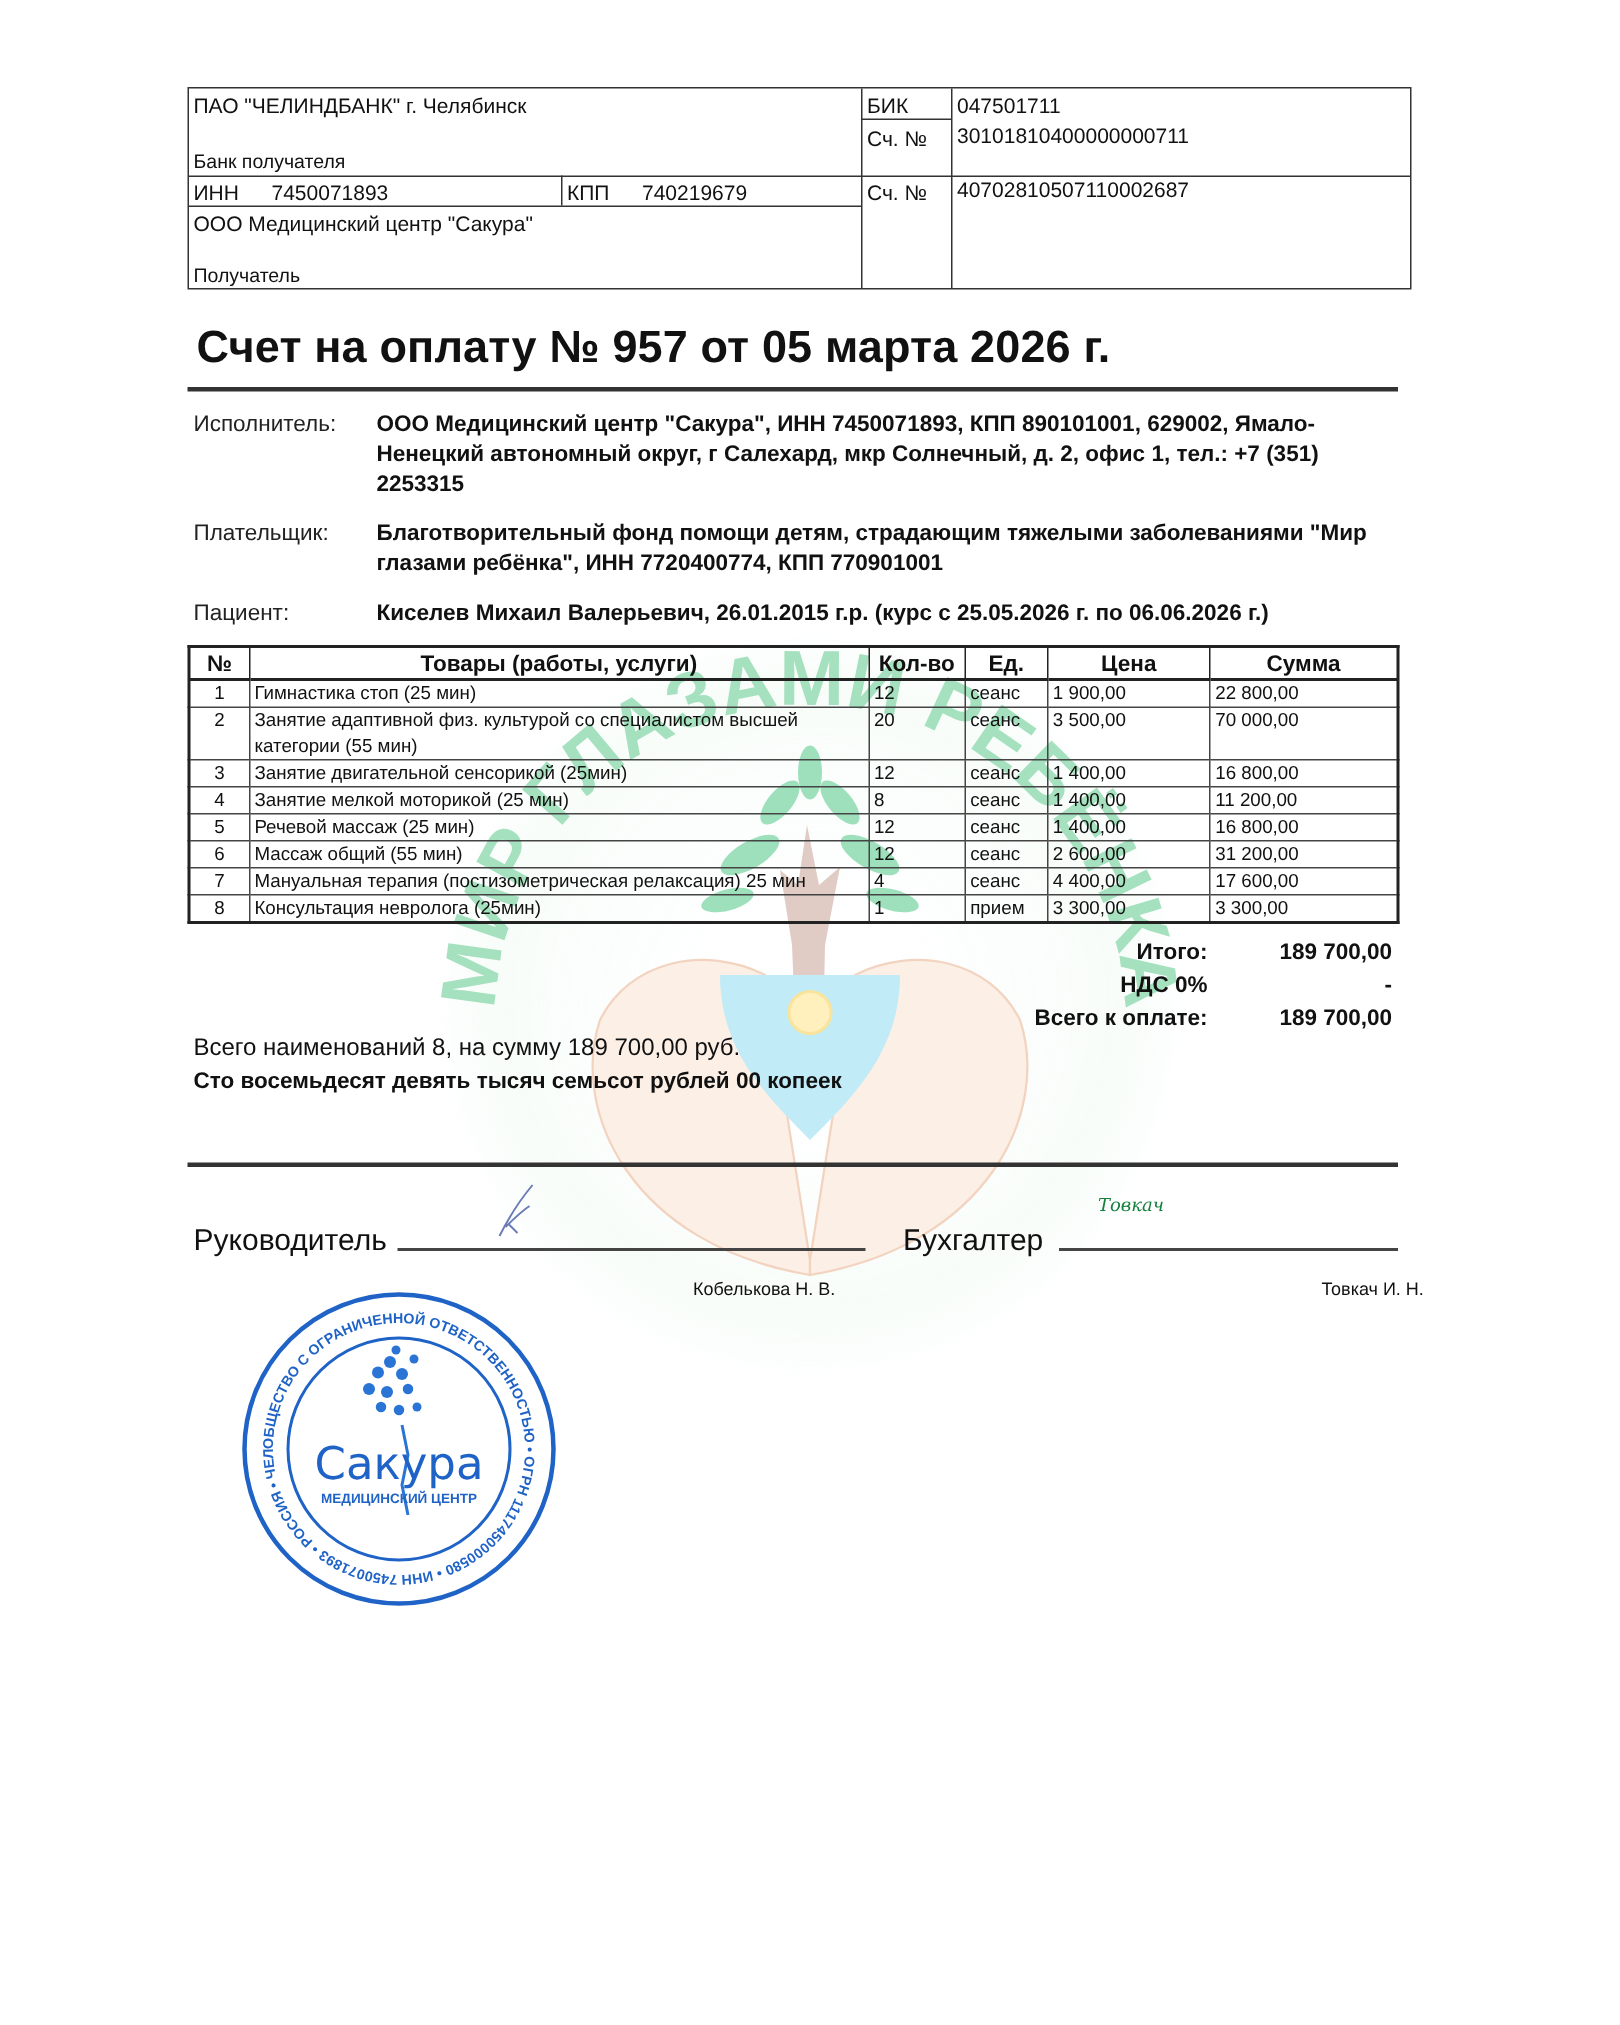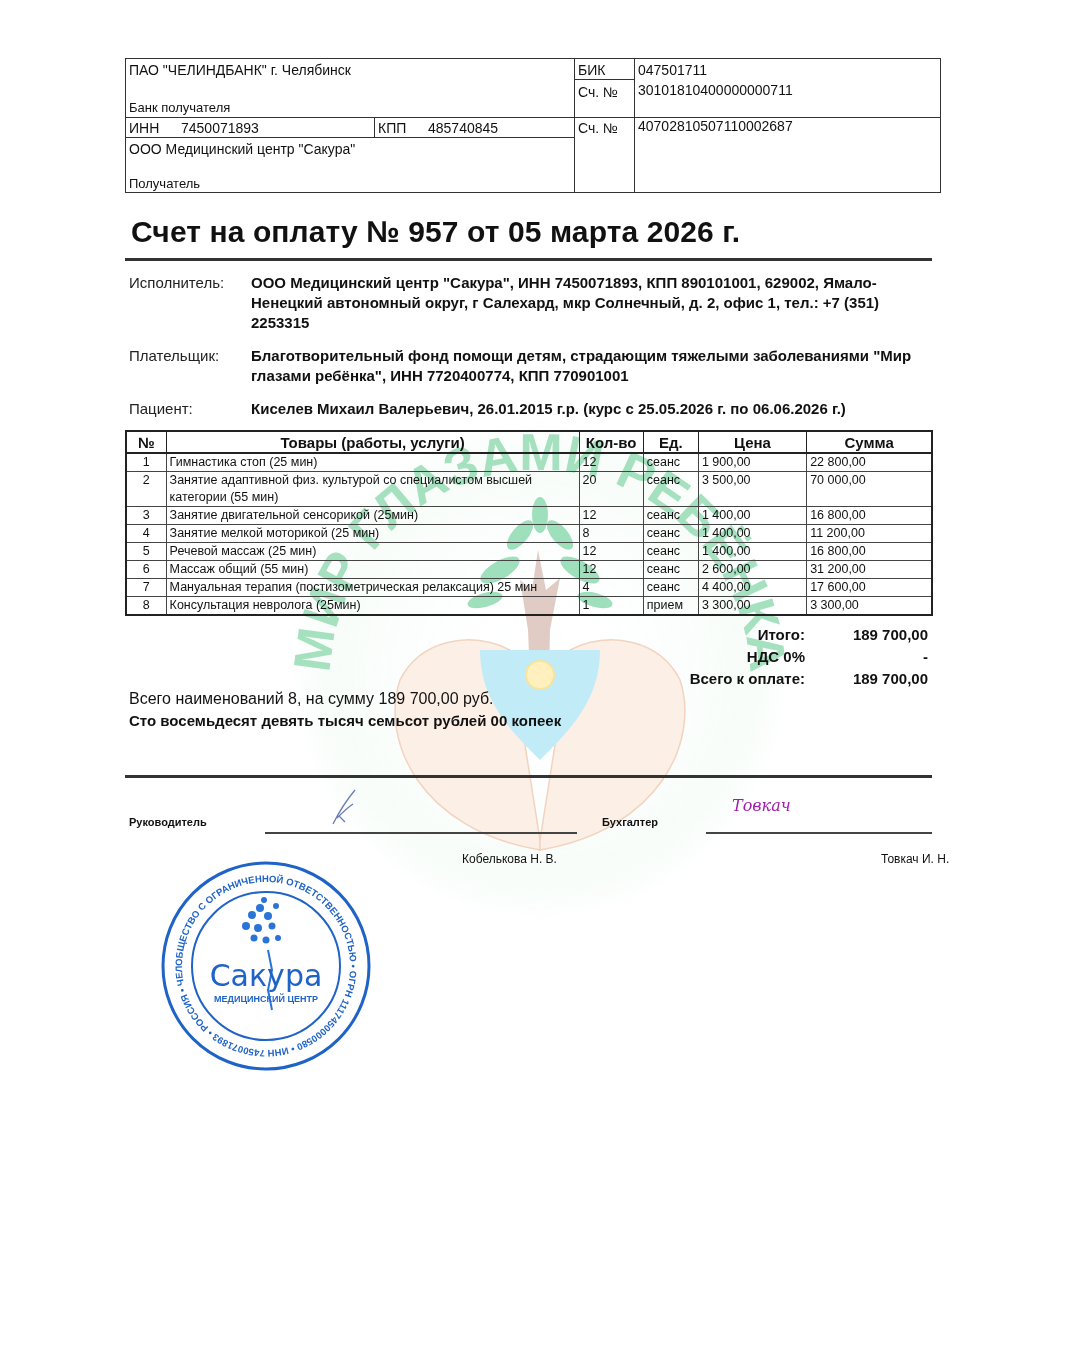--- a/index.html
+++ b/index.html
@@ -32,24 +32,24 @@
   table.items tr.data td { height:17px; }
 
   .totals { position:absolute; left:600px; top:626px; width:330px; font-size:15px; font-weight:bold; }
   .totals .row { position:relative; height:22px; }
   .totals .l { position:absolute; right:125px; }
   .totals .v { position:absolute; right:2px; }
 
   .summary1 { position:absolute; left:129px; top:690px; font-size:16px; }
   .summary2 { position:absolute; left:129px; top:712px; font-size:15px; font-weight:bold; }
 
-  .sig-label { position:absolute; font-size:11px; font-weight:bold; }
+  .sig-label { position:absolute; font-size:20px; font-weight:normal; }
   .sig-line { position:absolute; height:2px; background:#444; }
   .sig-name { position:absolute; font-size:12px;margin-top:33px; }
-  .sig-scrawl { position:absolute; font-family:"DejaVu Serif", serif; font-style:italic; color:#a21caf; font-size:16px; }
+  .sig-scrawl { position:absolute; font-family:"DejaVu Serif", serif; font-style:italic; color:#15803d; font-size:12px; }
 
   .watermark { position:absolute; left:270px; top:400px; width:540px; height:520px; pointer-events:none; opacity:0.55; }
   .stamp { position:absolute; left:160px; top:860px; width:212px; height:212px; }
 </style>
 </head>
 <body>
 
 <svg class="watermark" viewBox="0 0 540 520">
   <defs>
     <radialGradient id="glow" cx="50%" cy="50%" r="50%">
@@ -94,21 +94,21 @@
   <div class="cell" style="left:3px;top:3px;">ПАО "ЧЕЛИНДБАНК" г. Челябинск</div>
   <div class="cell small" style="left:3px;top:41px;">Банк получателя</div>
   <div class="cell" style="left:452px;top:3px;">БИК</div>
   <div class="cell" style="left:512px;top:3px;">047501711</div>
   <div class="cell" style="left:452px;top:25px;">Сч. №</div>
   <div class="cell" style="left:512px;top:23px;">30101810400000000711</div>
 
   <div class="cell" style="left:3px;top:61px;">ИНН</div>
   <div class="cell" style="left:55px;top:61px;">7450071893</div>
   <div class="cell" style="left:252px;top:61px;">КПП</div>
-  <div class="cell" style="left:302px;top:61px;">485740845</div>
+  <div class="cell" style="left:302px;top:61px;">740219679</div>
   <div class="cell" style="left:452px;top:61px;">Сч. №</div>
   <div class="cell" style="left:512px;top:59px;">40702810507110002687</div>
   <div class="cell" style="left:3px;top:82px;">ООО Медицинский центр "Сакура"</div>
   <div class="cell small" style="left:3px;top:117px;">Получатель</div>
 </div>
 
 <div class="title">Счет на оплату № 957 от 05 марта 2026 г.</div>
 <div class="rule-thick" style="top:258px;"></div>
 
 <div class="party" style="top:273px;height:60px;">

